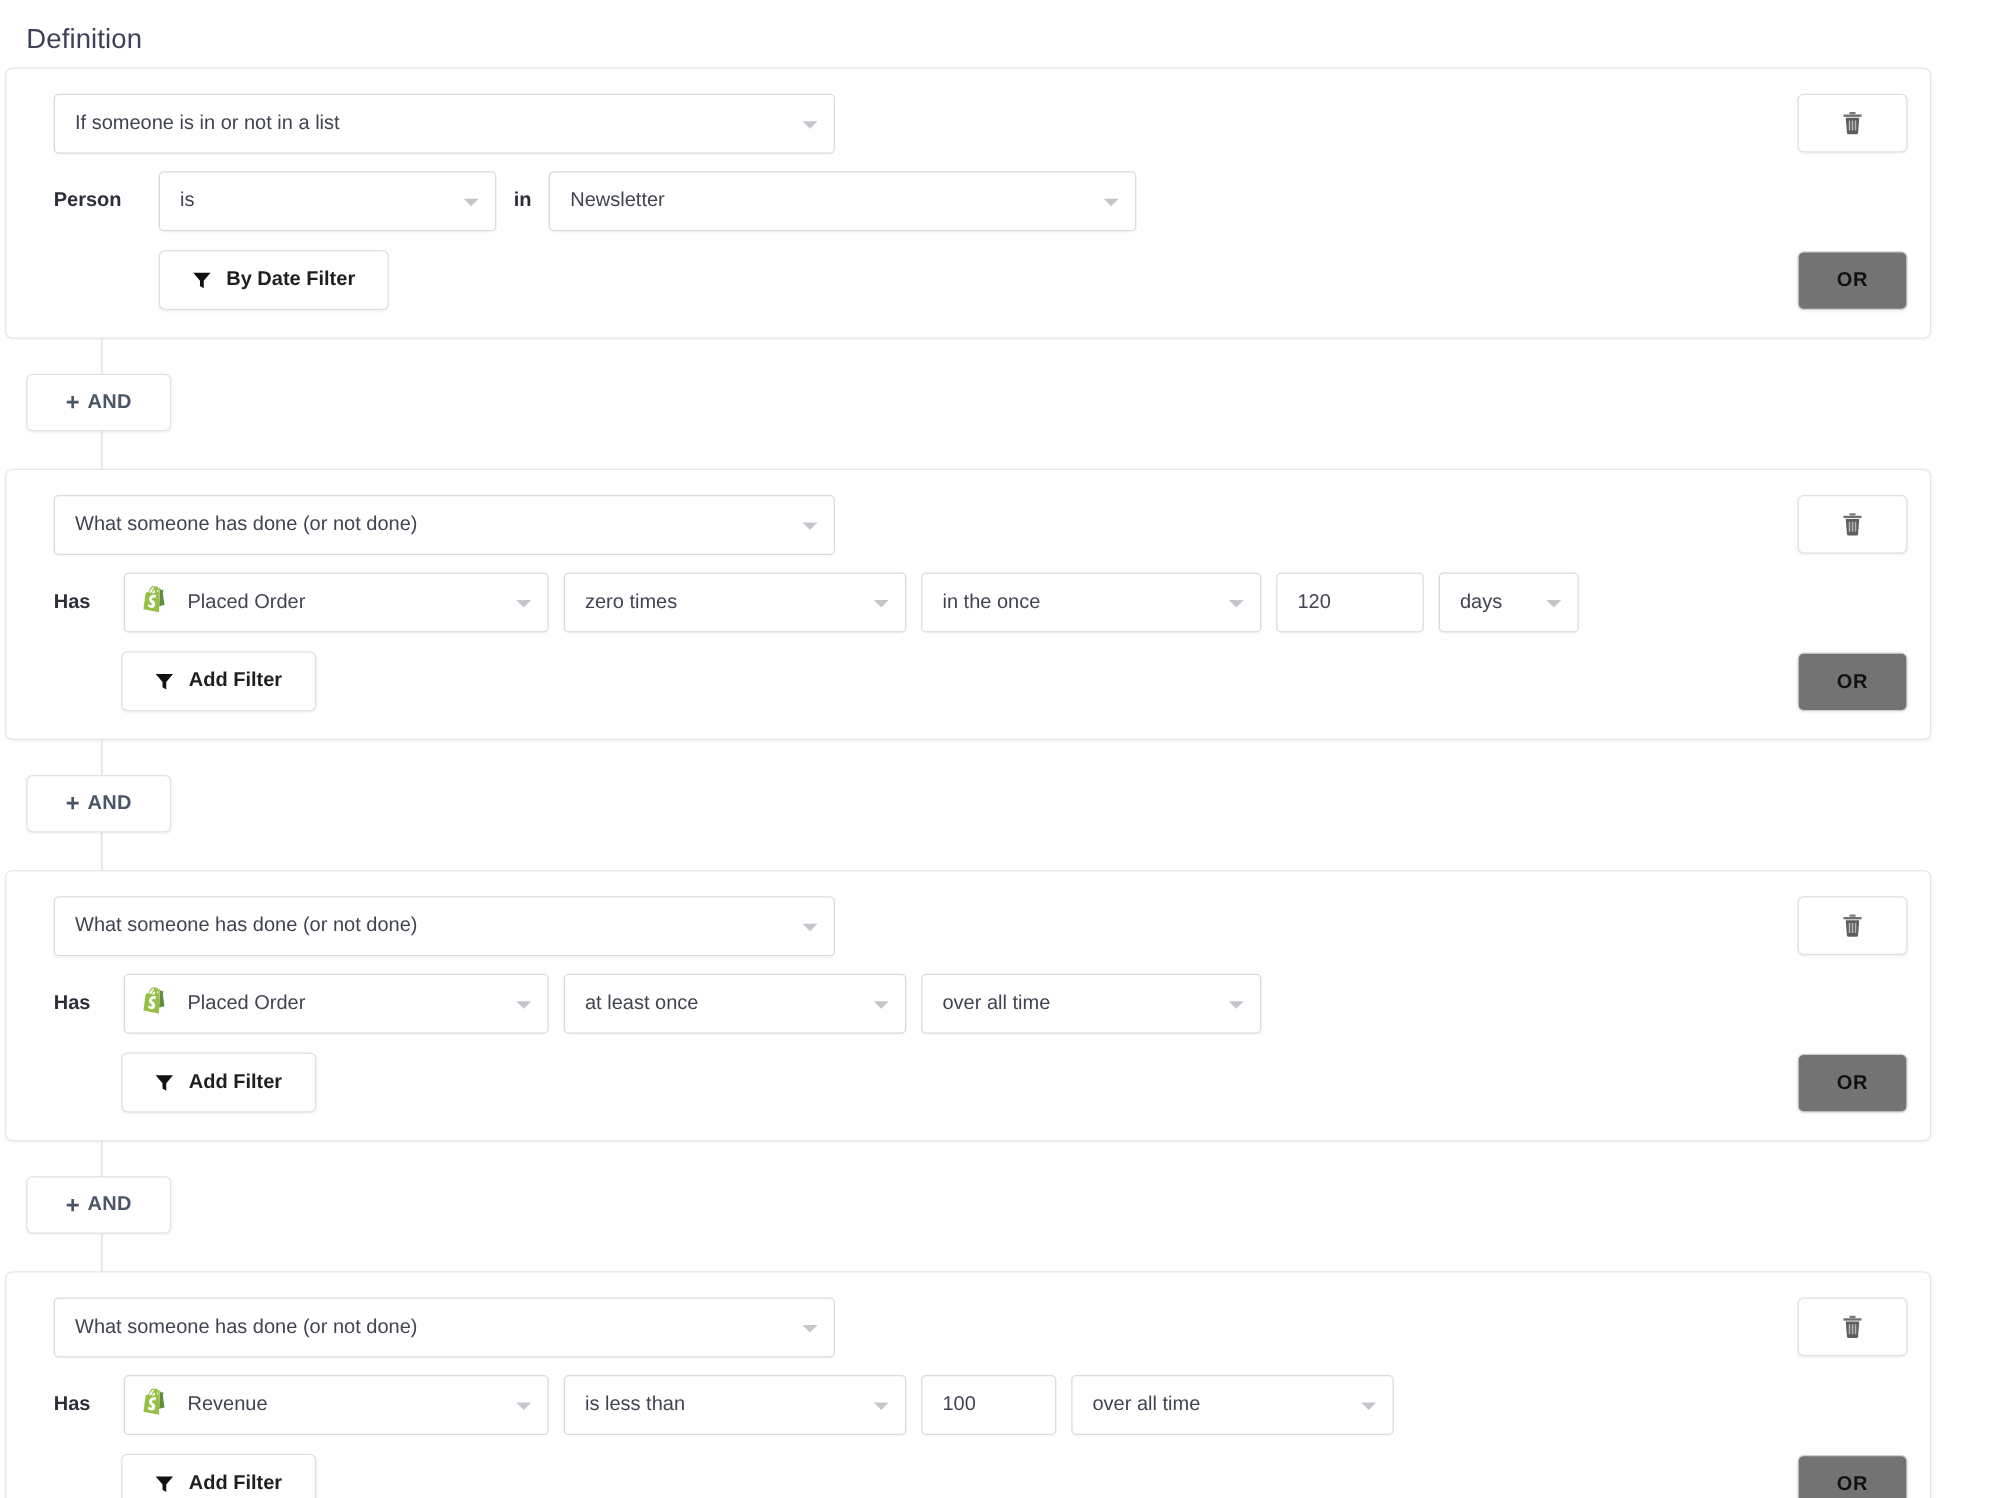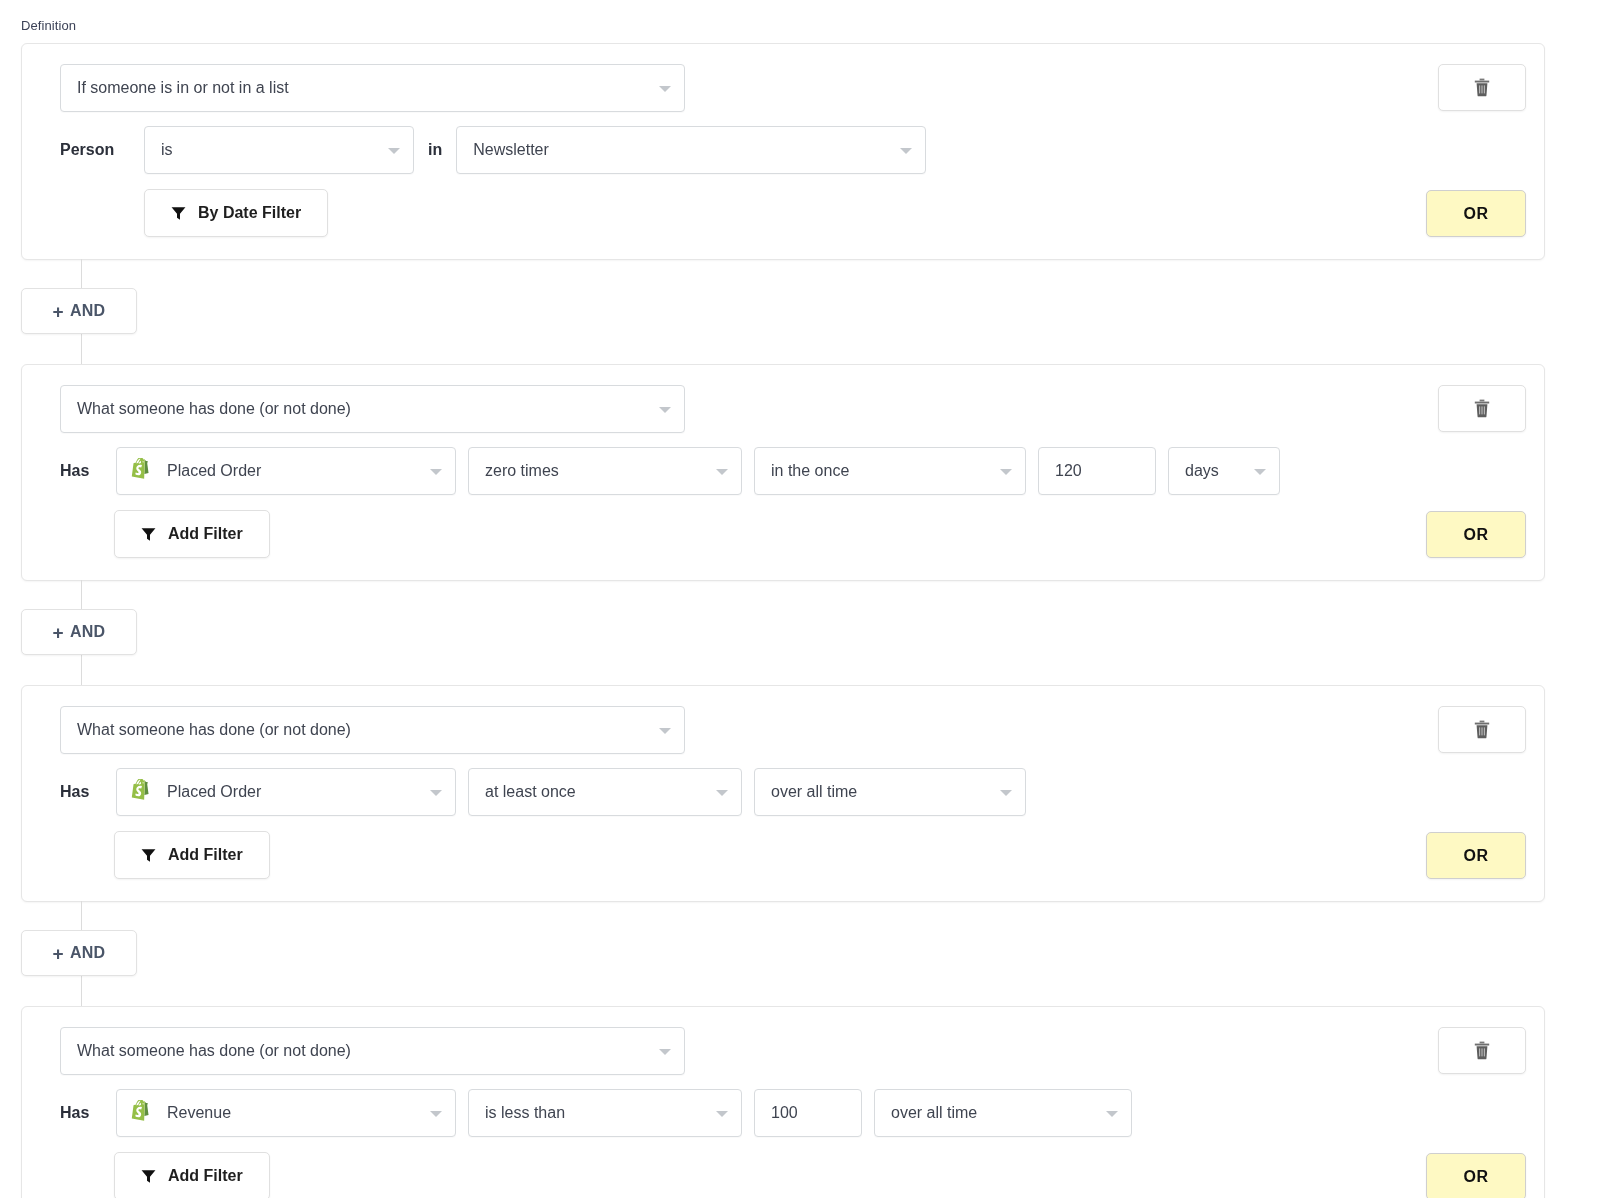--- a/index.html
+++ b/index.html
@@ -12,31 +12,31 @@
   }
   .page {
     position: relative;
     width: 1600px;
     min-height: 1198px;
     padding: 0;
   }
 
   
   .definition-label {
-    font-size: 13px;
+    font-size: 22px;
     color: #3c4257;
     font-weight: 400;
     padding: 18px 0 10px 21px;
     letter-spacing: .1px;
   }
 
   
   .card {
     position: relative;
-    margin: 0 55px 0 21px;
+    margin: 0 55px 0 4px;
     background: #ffffff;
     border: 1px solid #e6e6e6;
     border-radius: 6px;
     box-shadow: 0 1px 2px rgba(0,0,0,.045);
     padding: 20px 18px 22px 38px;
   }
 
   
   .connector {
     position: relative;
@@ -179,23 +179,23 @@
     box-shadow: 0 1px 2px rgba(0,0,0,.05);
     display: flex;
     align-items: center;
     justify-content: center;
     cursor: pointer;
   }
   .or-btn {
     position: absolute;
     right: 18px;
     bottom: 22px;
-    width: 100px;
+    width: 88px;
     height: 47px;
-    background: #fef9c3;
+    background: #737373;
     border: 1px solid #cfcfcf;
     border-radius: 5px;
     box-shadow: 0 1px 2px rgba(0,0,0,.05);
     display: flex;
     align-items: center;
     justify-content: center;
     font-size: 16px;
     font-weight: 700;
     color: #111111;
     letter-spacing: .6px;

